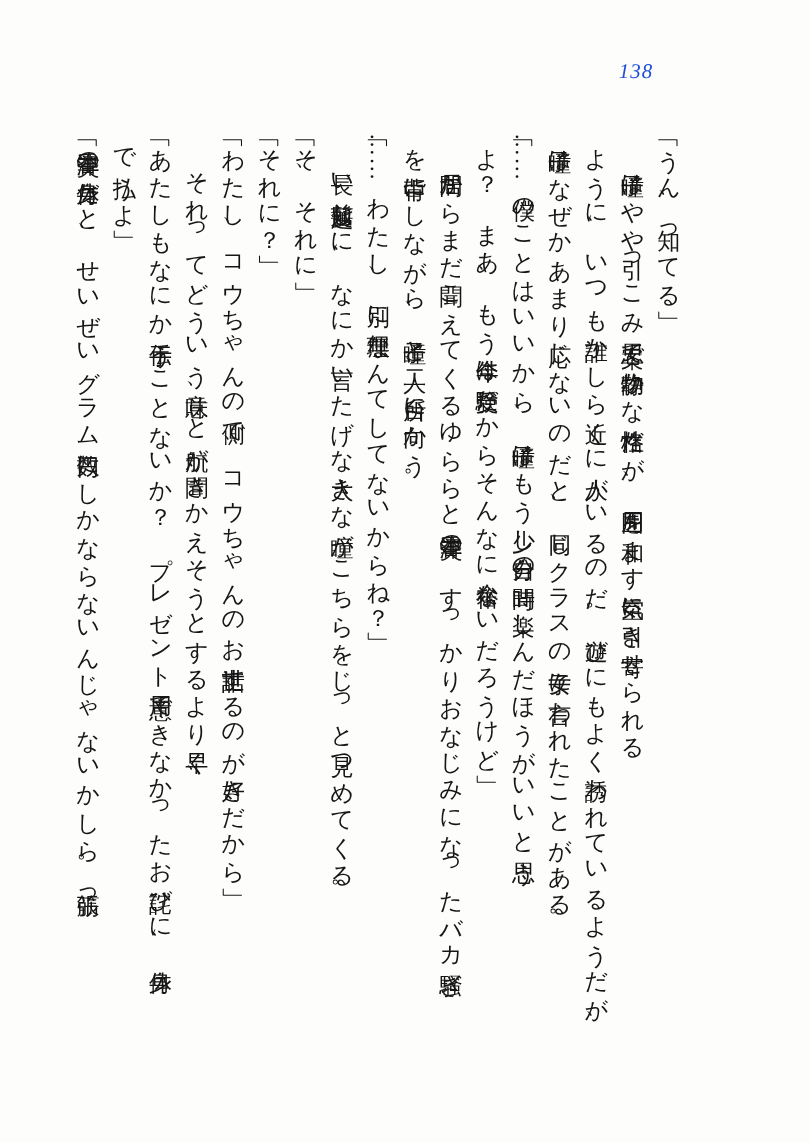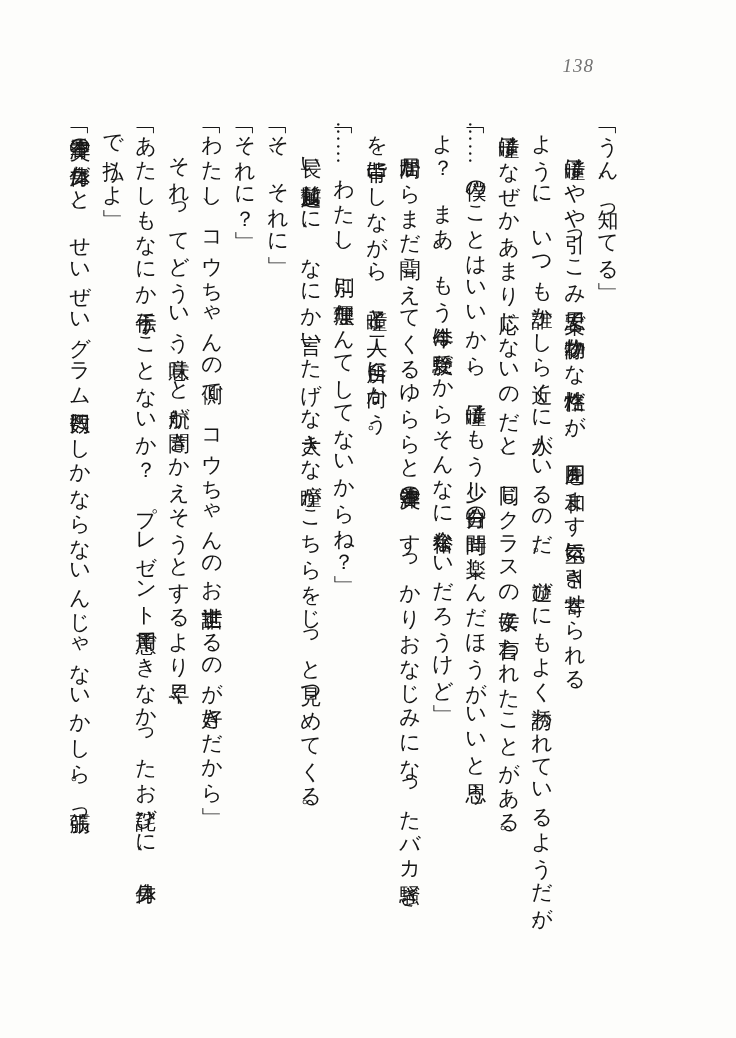--- a/index.html
+++ b/index.html
@@ -18,21 +18,21 @@
     position: absolute;
     inset: 0;
   }
   .page-number {
     position: absolute;
     top: 55px;
     right: 142px;
     font-style: italic;
     font-size: 19px;
     letter-spacing: 1px;
-    color: #737373;
+    color: #1d4ed8;
   }
   .text-block {
     position: absolute;
     top: 120px;
     right: 112px;
     height: 828px;
     writing-mode: vertical-rl;
     text-orientation: mixed;
     font-size: 21px;
     line-height: 33px;

